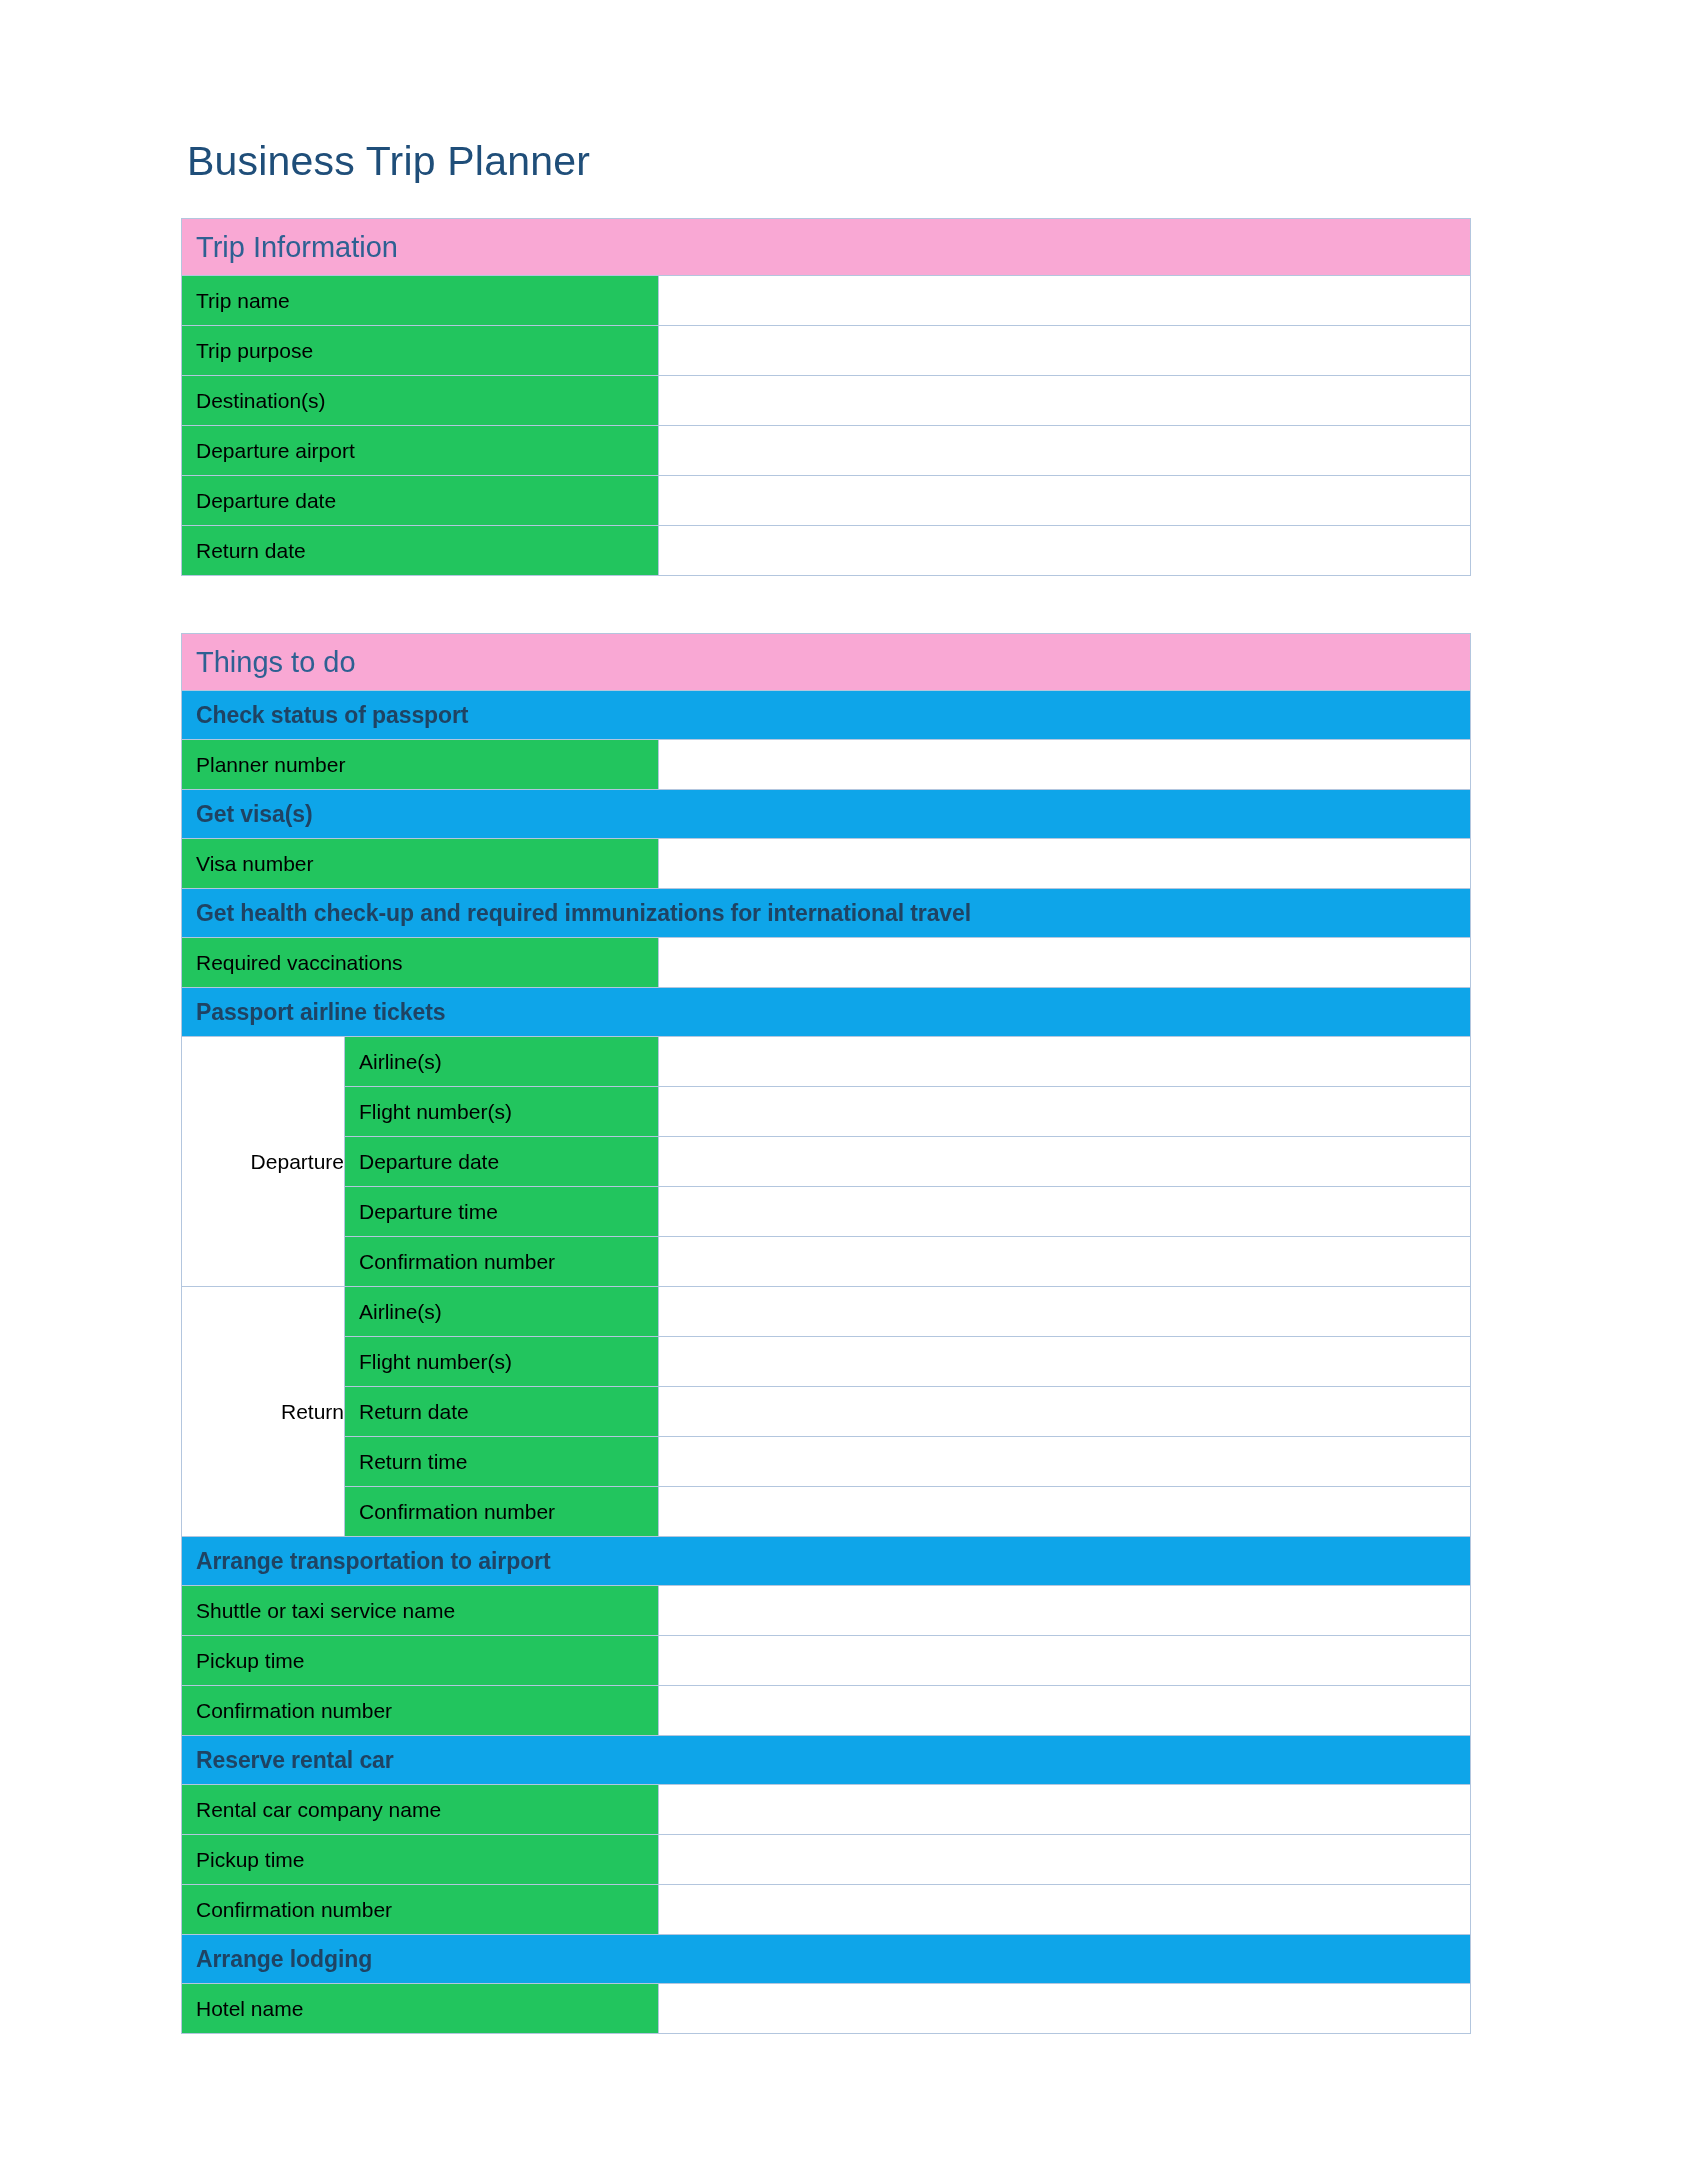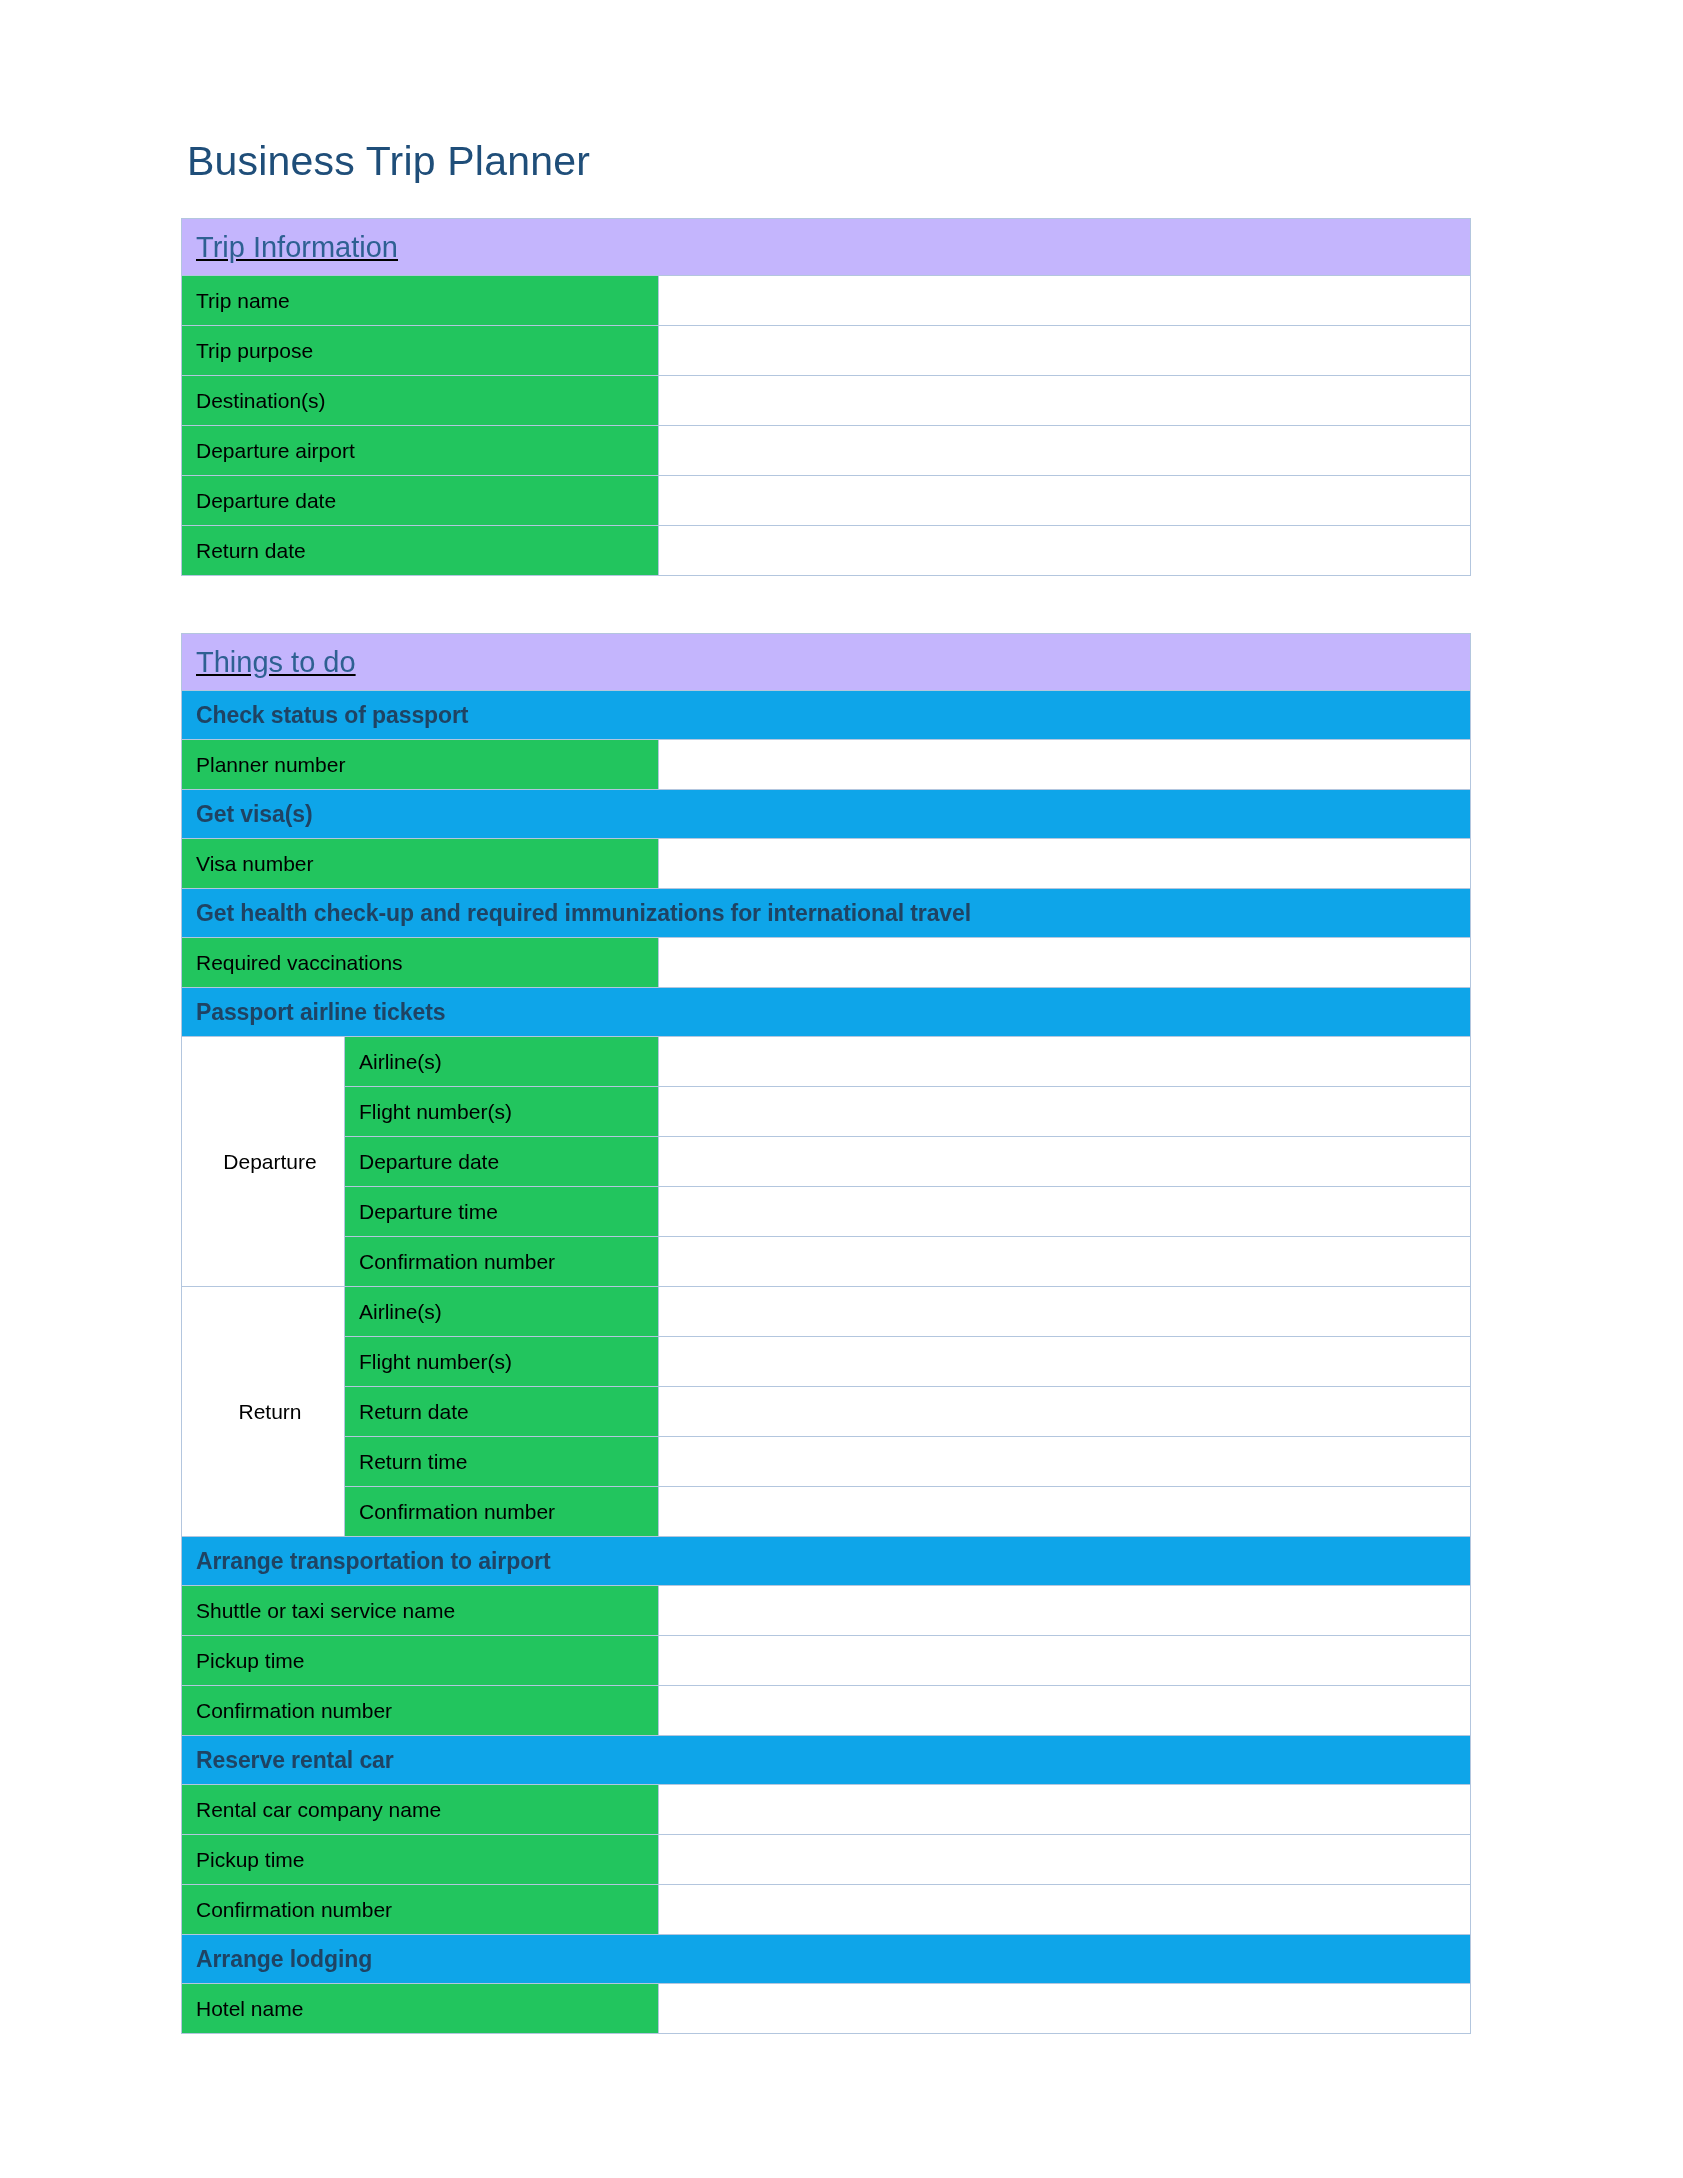--- a/index.html
+++ b/index.html
@@ -34,25 +34,24 @@
     border-collapse: collapse;
     table-layout: fixed;
     font-size: 0;
   }
   table.sheet td {
     border: 1px solid #b3c6de;
     padding: 0;
     vertical-align: middle;
   }
   .band {
-    background: #c4b5fd;
+    background: #f9a8d4;
     border: 1px solid #b3c6de !important;
     height: 56px;
     padding: 0 0 0 14px !important;
-    text-decoration: underline;
   }
   .band-text {
     font-size: 29px;
     font-weight: 400;
     color: #2e6092;
     line-height: 1;
     display: block;
   }
   .sub {
     background: #0ea5e9;
@@ -78,21 +77,21 @@
     color: #000000;
     line-height: 1;
     display: block;
   }
   td.val {
     background: #ffffff;
   }
   td.grp {
     background: #ffffff;
     padding: 0 0 0 14px !important;
-    text-align: center;
+    text-align: right;
   }
   .grp-text {
     font-size: 21px;
     color: #000000;
     line-height: 1;
     display: block;
   }
   .gap {
     height: 57px;
   }

